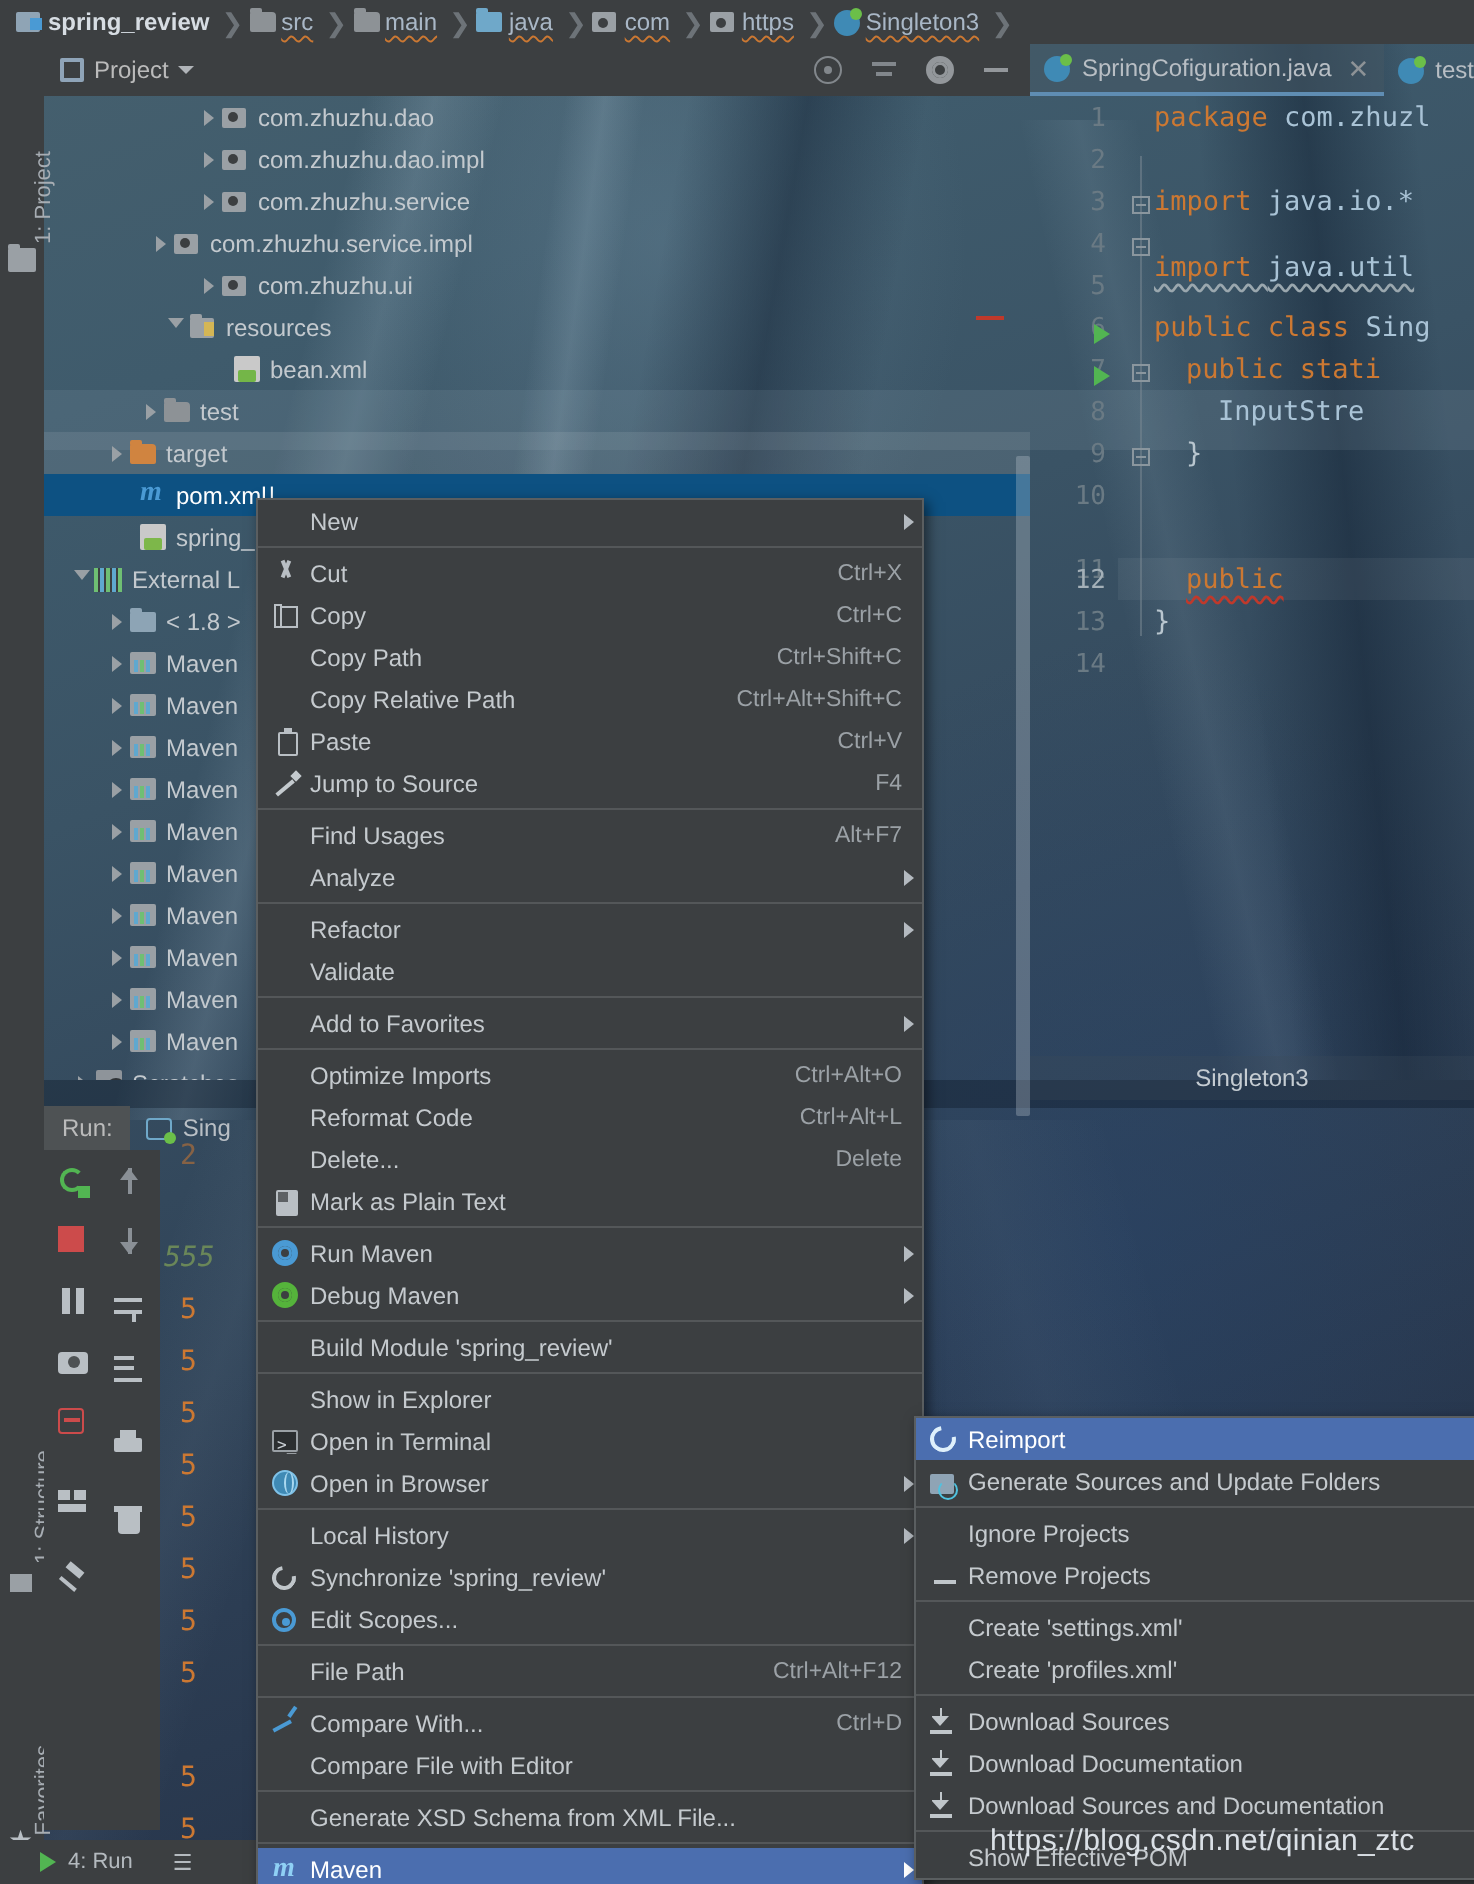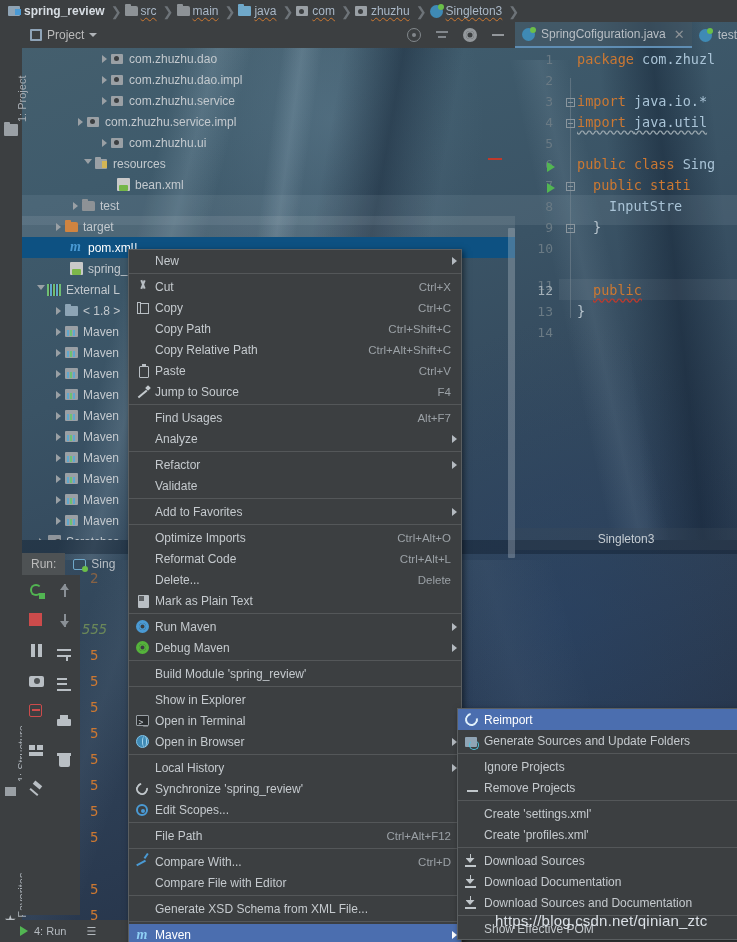--- a/index.html
+++ b/index.html
@@ -93,21 +93,21 @@
   .editor { position:absolute; left:515px; top:48px; width:222px; height:492px; overflow:hidden; }
   .gutter { position:absolute; left:0; top:0; width:44px; height:492px; }
   .lnum { position:absolute; right:6px; font-family:"DejaVu Sans Mono", monospace; font-size:13px; color:#6a7a84; }
   .lnum.cur { color:#a4b0b8; }
   .runmark { position:absolute; left:32px; width:0;height:0;border-top:5px solid transparent;border-bottom:5px solid transparent;border-left:8px solid #52b552; }
   .foldline { position:absolute; left:55px; top:30px; width:1px; height:240px; background:rgba(120,135,145,0.55); }
   .foldbox { position:absolute; left:51px; width:9px;height:9px; border:1px solid #8a969e; }
   .foldbox:after{content:"";position:absolute;left:1px;top:3px;width:5px;height:1px;background:#8a969e;}
   .code { position:absolute; left:60px; font-family:"DejaVu Sans Mono", monospace; font-size:13.5px; white-space:pre; }
   .kw { color:#cc7832; } .ty { color:#a9c3d6; } .pl { color:#b9c6cf; }
-  .squig { text-decoration:underline; text-decoration-style:wavy; text-decoration-color:#9aa7ae; text-underline-offset:3px;}
+  .squig { text-decoration:underline; text-decoration-style:wavy; text-decoration-color:#9aa7ae; text-underline-offset:3px;margin-top:12px;}
   .squig-red { text-decoration:underline; text-decoration-style:wavy; text-decoration-color:#c0392b; text-underline-offset:3px;}
   .curline { position:absolute; left:44px; width:178px; height:21px; background:rgba(255,255,255,0.055); }
   .redmark { position:absolute; left:488px; top:158px; width:14px; height:2px; background:#c0392b; }
   .scroll-v { position:absolute; left:508px; top:228px; width:7px; height:330px; background:rgba(190,200,208,0.32); border-radius:1px;}
 
   .breadcrumb-bottom { position:absolute; left:515px; top:528px; width:222px; height:22px;
                        display:flex; align-items:center; justify-content:center;
                        color:#c5ccd2; font-size:12px; background:rgba(60,75,88,0.28); }
 
   
@@ -236,21 +236,21 @@
       <span class="ic">
           <span class="ic-pkg" style="position:absolute;"></span>
         </span>
       <span class="lbl wavy">com</span>
     </div>
     <span class="crumb-sep">❯</span>
     <div class="crumb">
       <span class="ic">
           <span class="ic-pkg" style="position:absolute;"></span>
         </span>
-      <span class="lbl wavy">zhuzhu</span>
+      <span class="lbl wavy">https</span>
     </div>
     <span class="crumb-sep">❯</span>
     <div class="crumb">
       <span class="ic">
           <span class="ic-class" style="position:absolute;"></span>
         </span>
       <span class="lbl wavy">Singleton3</span>
     </div>
     <span class="crumb-sep">❯</span>
   </div>

